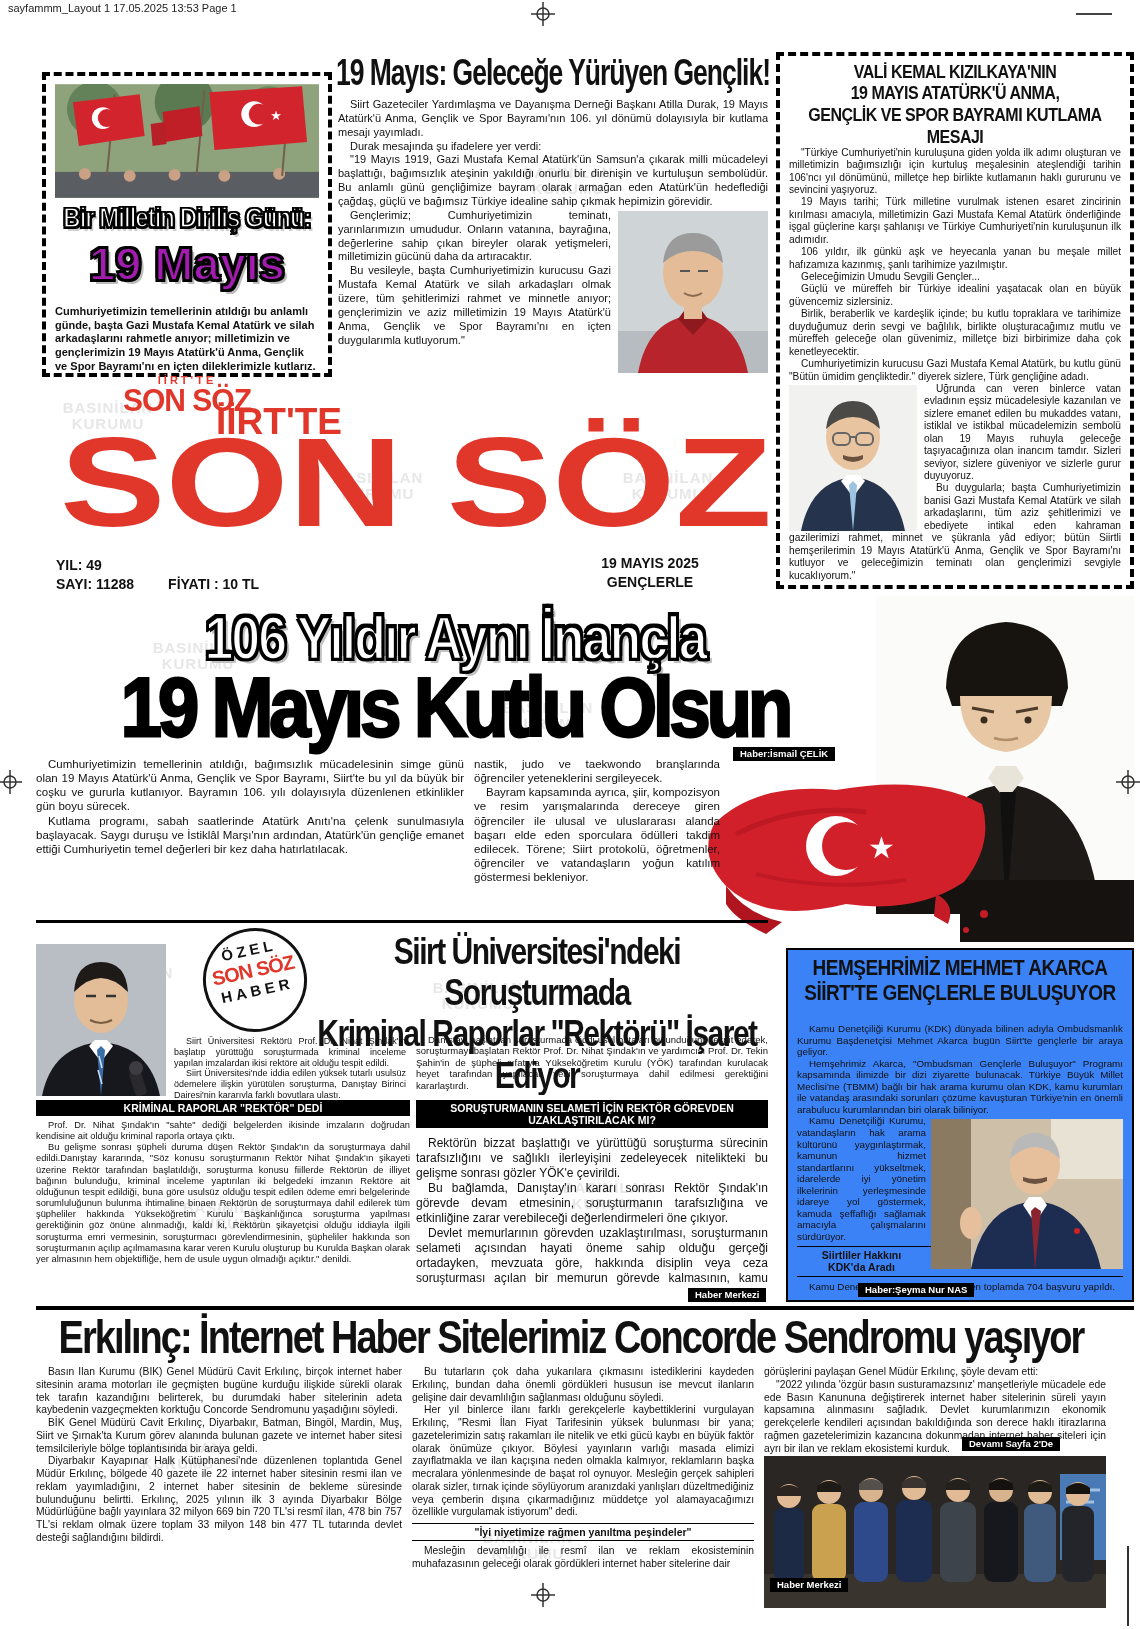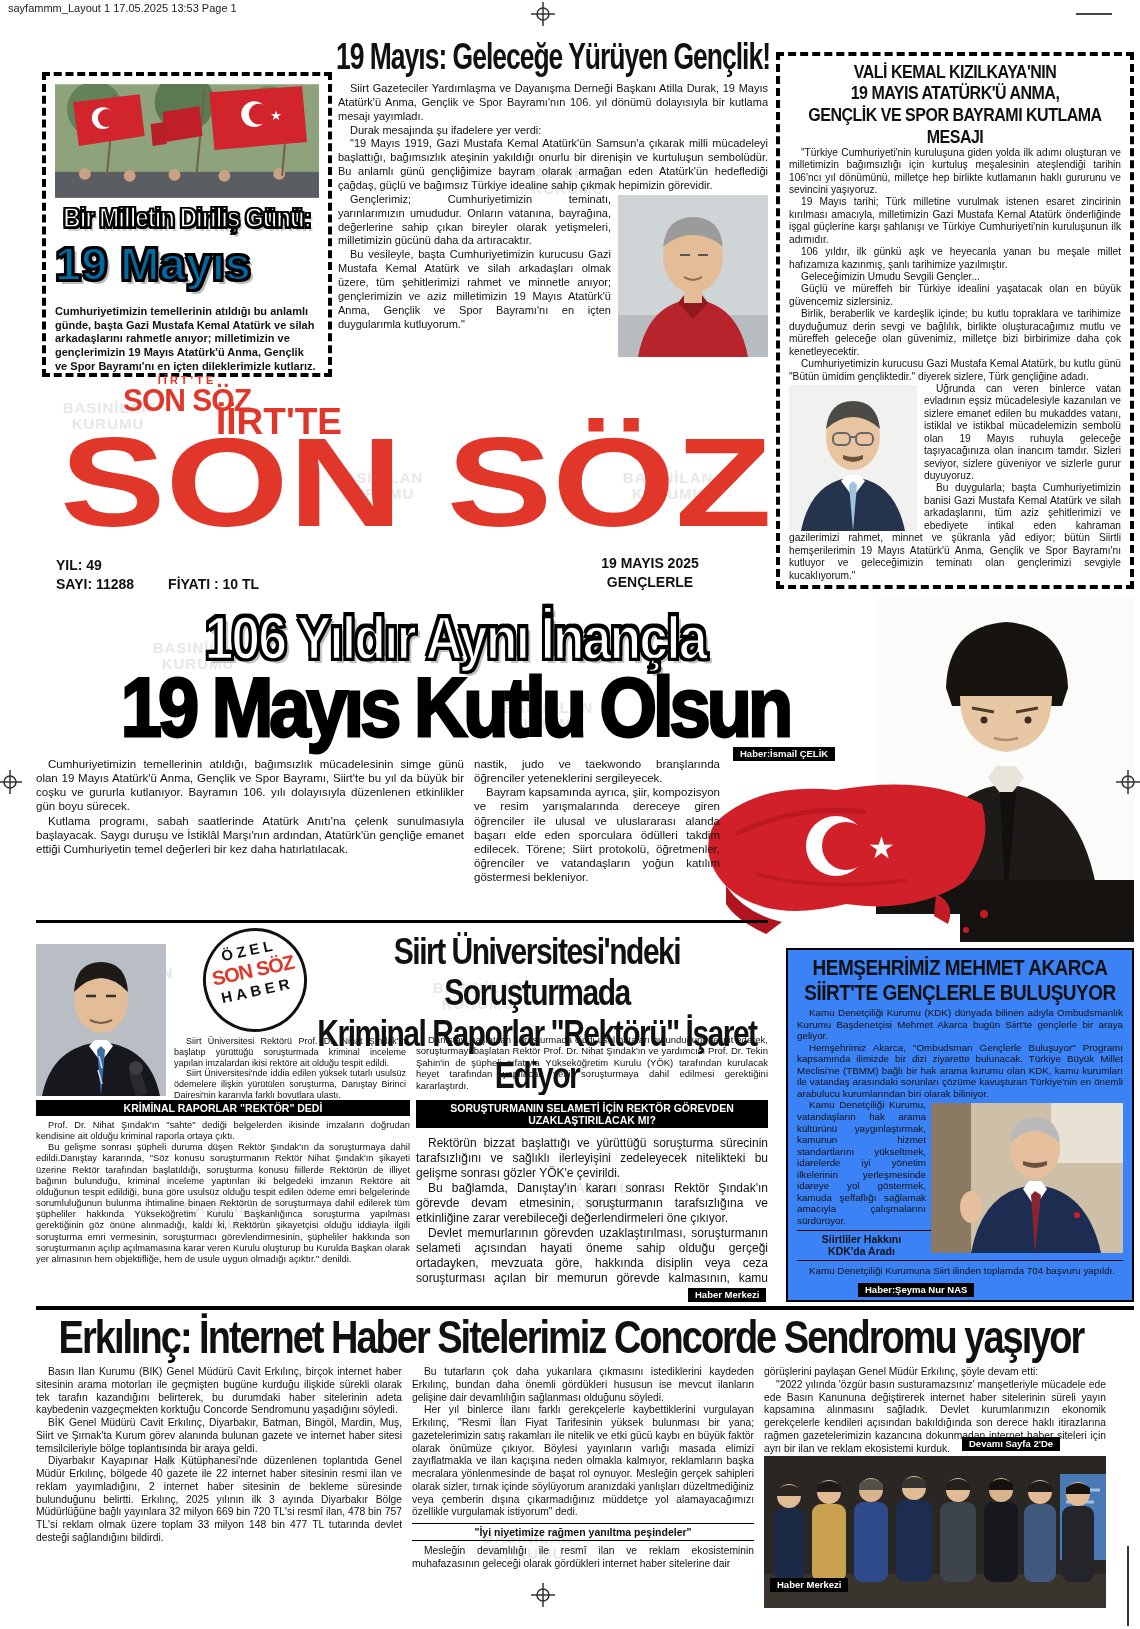--- a/index.html
+++ b/index.html
@@ -22,29 +22,29 @@
   #reg-top{left:531px;top:2px;} #reg-left{left:-2px;top:770px;}
   #reg-right{left:1116px;top:770px;} #reg-bottom{left:531px;top:1583px;}
   #trim-br{left:1127px;top:1546px;width:2px;height:80px;background:#333;}
   #trim-tr{left:1076px;top:13px;width:36px;height:2px;background:#444;}
   
   #greet{left:42px;top:72px;width:290px;height:305px;border:4px dashed #000;padding:8px 9px 4px;background:#fff;}
   #greet .photo{width:100%;height:114px;display:block;}
   #greet .kicker{font-size:24px;text-align:center;margin-top:4px;transform:scaleY(1.15);transform-origin:center top;
       letter-spacing:-1px;-webkit-text-stroke:1.5px #000;
       text-shadow:-1.5px -1.5px 0 #000,1.5px -1.5px 0 #000,-1.5px 1.5px 0 #000,1.5px 1.5px 0 #000,3px 3px 0 #cfcfcf;color:#fff;font-weight:bold;}
-  #greet .gtitle{font-size:47px;text-align:left;font-weight:bold;letter-spacing:0px;margin-top:6px;
-      color:#0369a1;-webkit-text-stroke:2px #000;
+  #greet .gtitle{font-size:47px;text-align:center;font-weight:bold;letter-spacing:0px;margin-top:6px;
+      color:#a21caf;-webkit-text-stroke:2px #000;
       text-shadow:-2px -2px 0 #000,2px -2px 0 #000,-2px 2px 0 #000,2px 2px 0 #000,4px 4px 0 #bdbdbd;}
   #greet .gbody{font-size:11px;font-weight:bold;line-height:1.24;margin-top:14px;}
   .mini-logo{text-align:center;color:#e0372a;line-height:.9;margin-top:3px;}
   .mini-logo .s1{font-size:11px;font-weight:bold;letter-spacing:3px;display:block;}
   .mini-logo .s2{font-size:30px;font-weight:bold;letter-spacing:-1px;display:block;transform:scaleY(1.05);}
   
-  #genclik{left:338px;top:38px;width:430px;height:332px;}
+  #genclik{left:338px;top:54px;width:430px;height:332px;}
   #genclik h1{margin:0;font-size:26px;letter-spacing:-1px;text-align:center;line-height:1;
       transform:scale(1.02,1.4);transform-origin:center top;white-space:nowrap;}
   #genclik .abody{margin-top:18px;font-size:11px;line-height:1.26;}
   #durak{float:right;width:150px;height:162px;margin:2px 0 0 7px;}
   
   #gov{left:776px;top:52px;width:358px;height:537px;border:4px dashed #000;padding:5px 9px;background:#fff;}
   #gov .gtitle{font-weight:bold;text-align:center;font-size:16px;line-height:1.12;transform:scaleY(1.2);
       transform-origin:center top;letter-spacing:-0.5px;}
   #gov .gvbody{margin-top:14px;font-size:10.2px;line-height:1.22;}
   #vali{float:left;width:128px;height:146px;margin:2px 7px 0 0;}
@@ -77,21 +77,21 @@
   #uni-i2{left:416px;top:1034px;width:352px;height:64px;font-size:9.5px;line-height:1.2;overflow:hidden;}
   #uni-bar1{left:36px;top:1100px;width:374px;}
   #uni-b1{left:36px;top:1120px;width:374px;height:186px;font-size:9.3px;line-height:1.2;overflow:hidden;}
   #uni-bar2{left:416px;top:1100px;width:352px;}
   #uni-b2{left:416px;top:1136px;width:352px;height:150px;font-size:12px;line-height:1.25;overflow:hidden;}
   #uni-credit{left:688px;top:1288px;}
   
   #akarca{left:786px;top:948px;width:348px;height:354px;border:2.5px solid #000;background:#3b82f6;padding:6px 9px;overflow:hidden;}
   #akarca .atitle{font-weight:bold;text-align:center;font-size:19px;line-height:1.08;letter-spacing:-0.5px;
       transform:scaleY(1.2);transform-origin:center top;}
-  #akarca .akbody{margin-top:10px;font-size:9.8px;line-height:1.18;}
+  #akarca .akbody{margin-top:26px;font-size:9.8px;line-height:1.18;}
   #akphoto{float:right;width:192px;height:150px;margin:4px 0 0 5px;}
   .ruled{border-top:1.5px solid #000;border-bottom:1.5px solid #000;font-weight:bold;text-align:center;
       font-size:10.5px;padding:2px 0;margin:4px 0;line-height:1.15;}
   #ak-credit{position:absolute;left:70px;bottom:3px;}
   #dark-strip{left:960px;top:892px;width:174px;height:50px;background:#15120f;}
   
   #sep2{left:36px;top:1306px;width:1098px;height:3.5px;background:#000;}
   #bik-h1{left:34px;top:1312px;width:1074px;font-size:38px;font-weight:bold;letter-spacing:-2px;text-align:center;
       transform:scaleY(1.22);transform-origin:center top;white-space:nowrap;}
   .bikcol{font-size:10.3px;line-height:1.24;overflow:hidden;}

